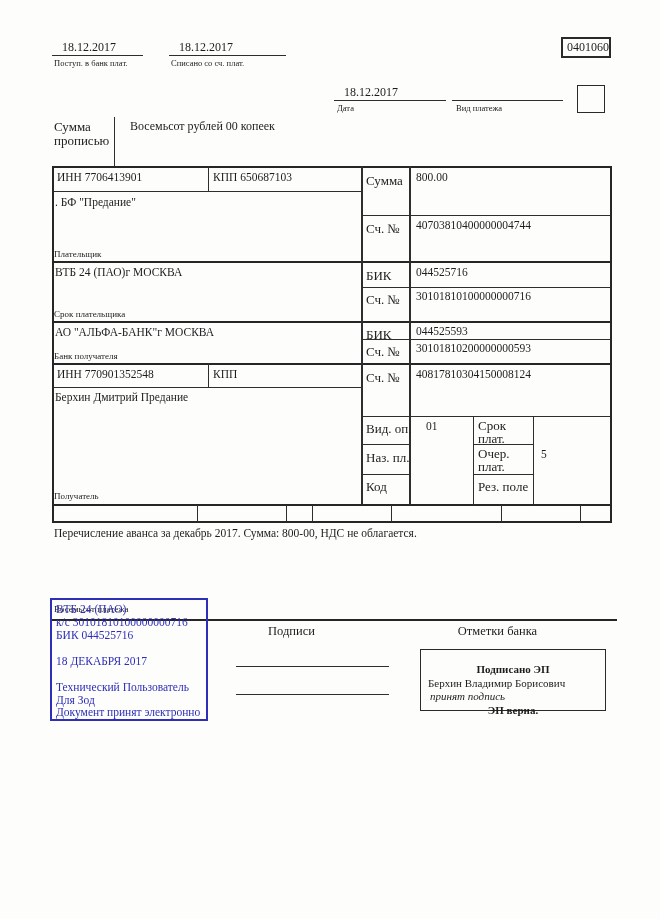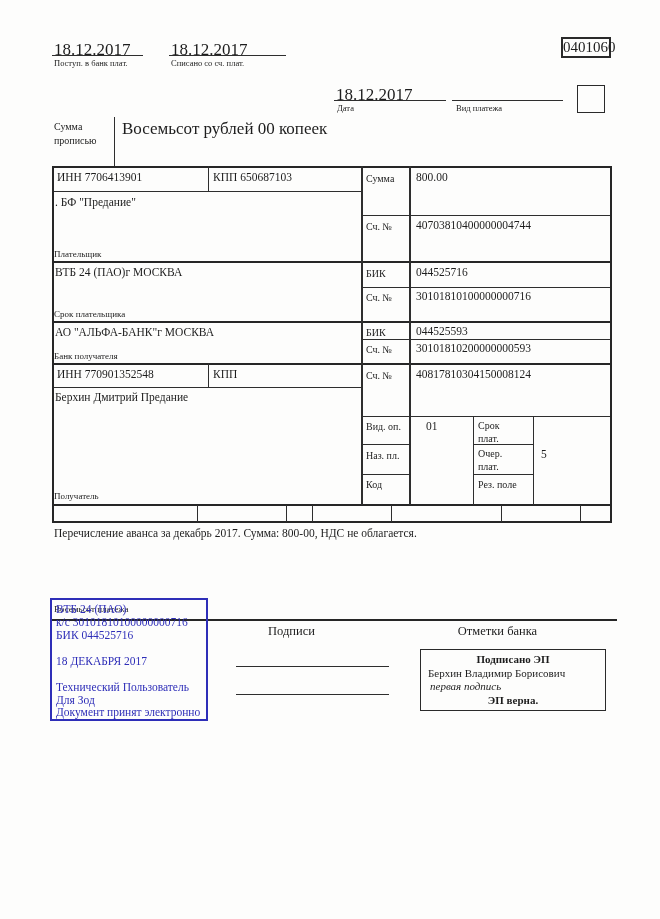--- a/index.html
+++ b/index.html
@@ -7,26 +7,26 @@
   .page {
     position:relative; width:660px; height:919px; margin:0 auto;
     background:#fdfdfc; color:#1d1d1d; overflow:hidden;
   }
   .abs { position:absolute; white-space:nowrap; }
   .h { position:absolute; background:#2e2e2e; height:1px; }
   .h2 { position:absolute; background:#262626; height:2px; }
   .v { position:absolute; background:#2e2e2e; width:1px; }
   .v2 { position:absolute; background:#262626; width:2px; }
   .val { font-size:11.5px; }
-  .big { font-size:17px; }
+  .big { font-size:12px;margin-left:8px; }
   .lbl { font-size:8.5px; color:#222; }
   .slbl { font-size:9px; color:#222; }
-  .tlbl { font-size:10px; color:#222; }
+  .tlbl { font-size:13px; color:#222; }
   .title { font-family:"Liberation Sans", sans-serif; font-weight:bold; font-size:13.5px; letter-spacing:0.2px; }
-  .codebox { border:2px solid #2a2a2a; text-align:right; font-size:15px; line-height:17px; }
+  .codebox { border:2px solid #2a2a2a; text-align:right; font-size:12px; line-height:17px; }
   .checkbox { border:1.5px solid #2a2a2a; }
   .twoline { line-height:12.5px; white-space:normal; }
   .bluebox {
     border:2px solid #2e2eb8; color:#2e2eb8; font-size:11.5px;
     line-height:12.9px; padding:3px 4px; white-space:normal;
   }
   .heading { font-size:12.5px; text-align:center; }
   .stampbox { border:1.5px solid #2a2a2a; font-size:11px; line-height:13.5px; }
   .stampbox .c { text-align:center; }
   .stampbox .b { font-weight:bold; }
@@ -154,19 +154,19 @@
     <div>Технический Пользователь Для Зод</div>
     <div>Документ принят электронно</div>
   </div>
 
   <div class="abs heading" style="left:234px;top:624px;width:115px">Подписи</div>
   <div class="h" style="left:236px;top:666px;width:153px"></div>
   <div class="h" style="left:236px;top:694px;width:153px"></div>
   <div class="abs heading" style="left:415px;top:624px;width:165px">Отметки банка</div>
 
   <div class="abs stampbox" style="left:420px;top:649px;width:186px;height:62px">
-    <div class="c b" style="margin-top:3px">Подписано ЭП</div>
+    <div class="c b" style="margin-top:13px">Подписано ЭП</div>
     <div style="padding-left:7px">Берхин Владимир Борисович</div>
-    <div class="i" style="padding-left:9px">первая подпись</div>
+    <div class="i" style="padding-left:9px">принят подпись</div>
     <div class="c b">ЭП верна.</div>
   </div>
 
 </div>
 
 </body></html>

